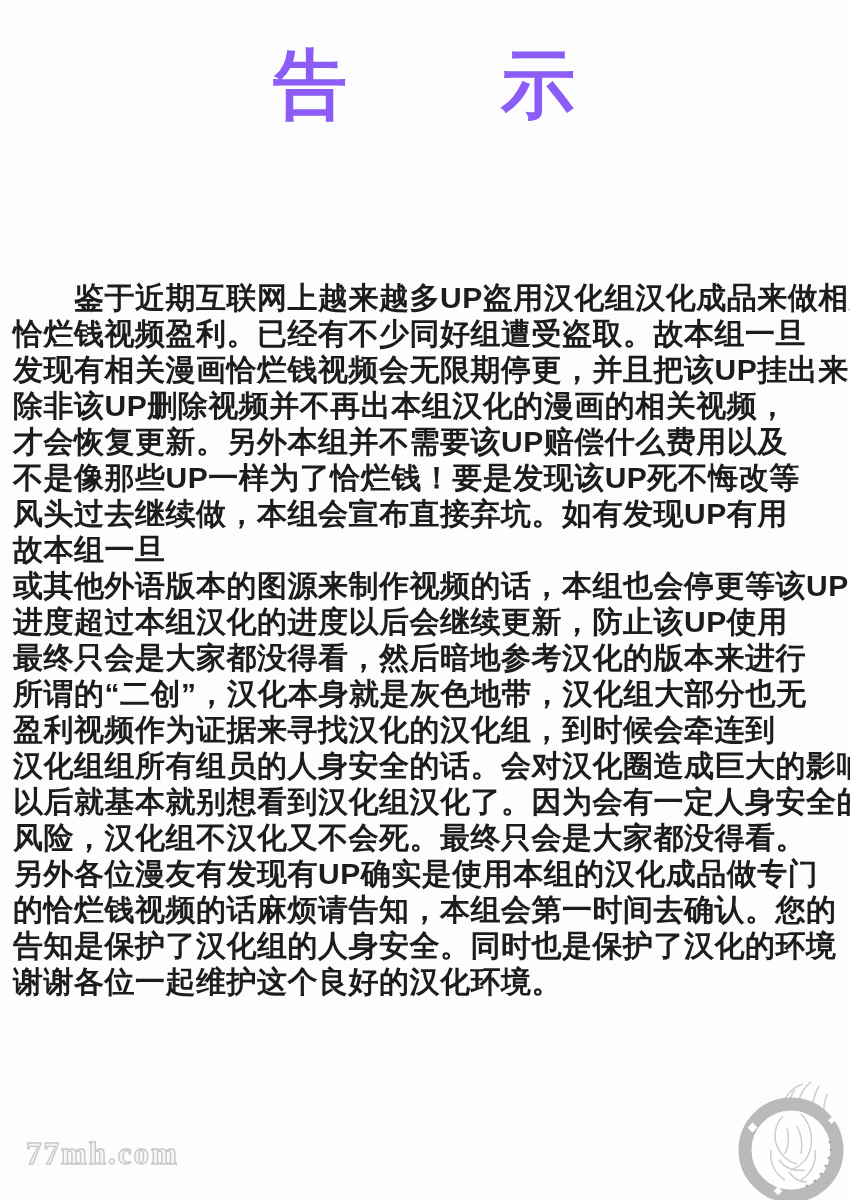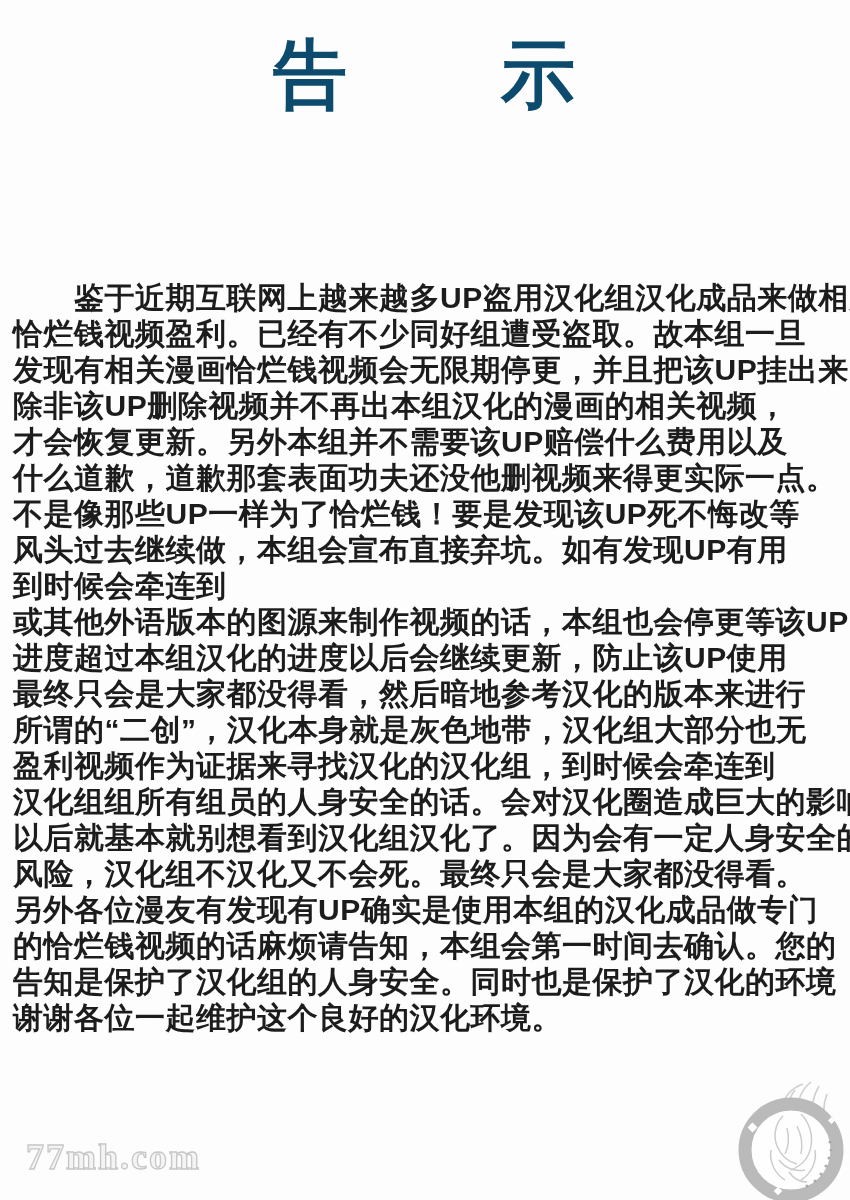--- a/index.html
+++ b/index.html
@@ -10,27 +10,27 @@
     overflow:hidden;
     position:relative;
     font-family:"Liberation Sans", sans-serif;
   }
   .page {
     position:absolute; inset:0;
     background:#fdfdfd;
   }
   .title {
     position:absolute;
-    top:34px; left:0; width:100%;
+    top:44px; left:0; width:100%;
     margin:0;
     text-align:center;
     font-size:74px;
     line-height:82px;
     font-weight:900;
-    color:#0c4a6e;
+    color:#8b5cf6;
     white-space:pre;
     letter-spacing:2px;
   }
   .body-text {
     position:absolute;
     left:13px; top:280px;
     width:826px;
     font-size:30px;
     line-height:36px;
     font-weight:600;
@@ -39,21 +39,21 @@
   }
   .line {
     height:36px;
     white-space:pre;   
     overflow:visible;
   }
   .watermark {
     position:absolute;
     left:26px; top:1136px;
     font-family:"Liberation Serif", serif;
-    font-size:36px;
+    font-size:31px;
     font-weight:800;
     letter-spacing:2px;
     color:#f4f4f4;
     -webkit-text-stroke:1.3px #c7c7c7;
     text-shadow:0 0 1px #d9d9d9;
   }
   .seal {
     position:absolute;
     left:731px; top:1080px;
     width:120px; height:120px;
@@ -66,24 +66,23 @@
 <div class="page">
 
   <h1 class="title">告　　示</h1>
 
   <div class="body-text">
     <div class="line">　　鉴于近期互联网上越来越多UP盗用汉化组汉化成品来做相关</div>
     <div class="line">恰烂钱视频盈利。已经有不少同好组遭受盗取。故本组一旦</div>
     <div class="line">发现有相关漫画恰烂钱视频会无限期停更，并且把该UP挂出来，</div>
     <div class="line">除非该UP删除视频并不再出本组汉化的漫画的相关视频，</div>
     <div class="line">才会恢复更新。另外本组并不需要该UP赔偿什么费用以及</div>
-    <div class="line">什么道歉，道歉那套表面功夫还没他删视频来得更实际一点。</div>
     <div class="line">不是像那些UP一样为了恰烂钱！要是发现该UP死不悔改等</div>
     <div class="line">风头过去继续做，本组会宣布直接弃坑。如有发现UP有用</div>
-    <div class="line">到时候会牵连到</div>
+    <div class="line">故本组一旦</div>
     <div class="line">或其他外语版本的图源来制作视频的话，本组也会停更等该UP的</div>
     <div class="line">进度超过本组汉化的进度以后会继续更新，防止该UP使用</div>
     <div class="line">最终只会是大家都没得看，然后暗地参考汉化的版本来进行</div>
     <div class="line">所谓的“二创”，汉化本身就是灰色地带，汉化组大部分也无</div>
     <div class="line">盈利视频作为证据来寻找汉化的汉化组，到时候会牵连到</div>
     <div class="line">汉化组组所有组员的人身安全的话。会对汉化圈造成巨大的影响，</div>
     <div class="line">以后就基本就别想看到汉化组汉化了。因为会有一定人身安全的</div>
     <div class="line">风险，汉化组不汉化又不会死。最终只会是大家都没得看。</div>
     <div class="line">另外各位漫友有发现有UP确实是使用本组的汉化成品做专门</div>
     <div class="line">的恰烂钱视频的话麻烦请告知，本组会第一时间去确认。您的</div>

